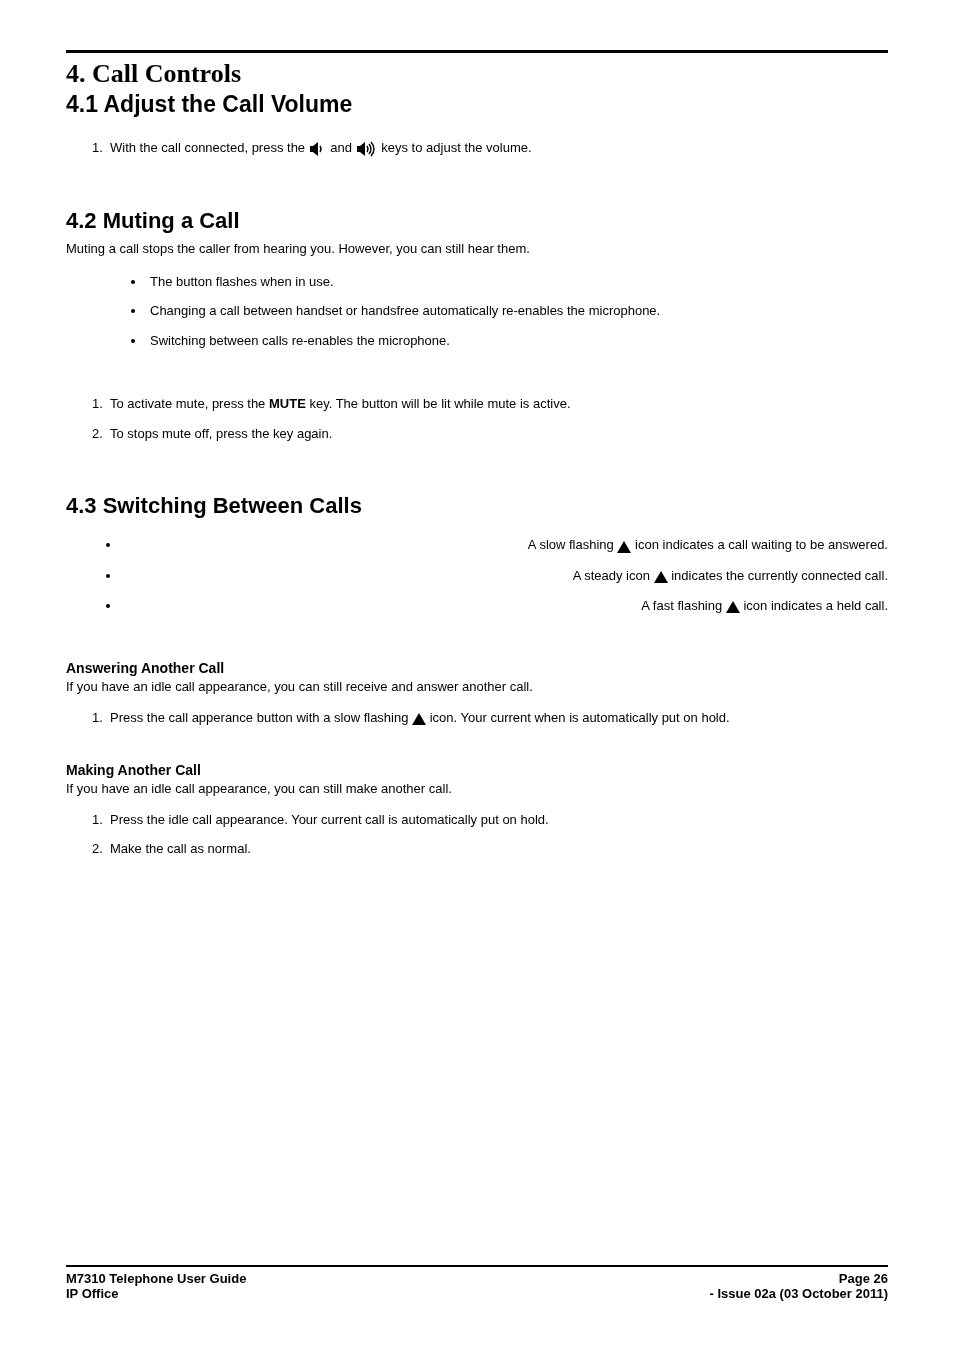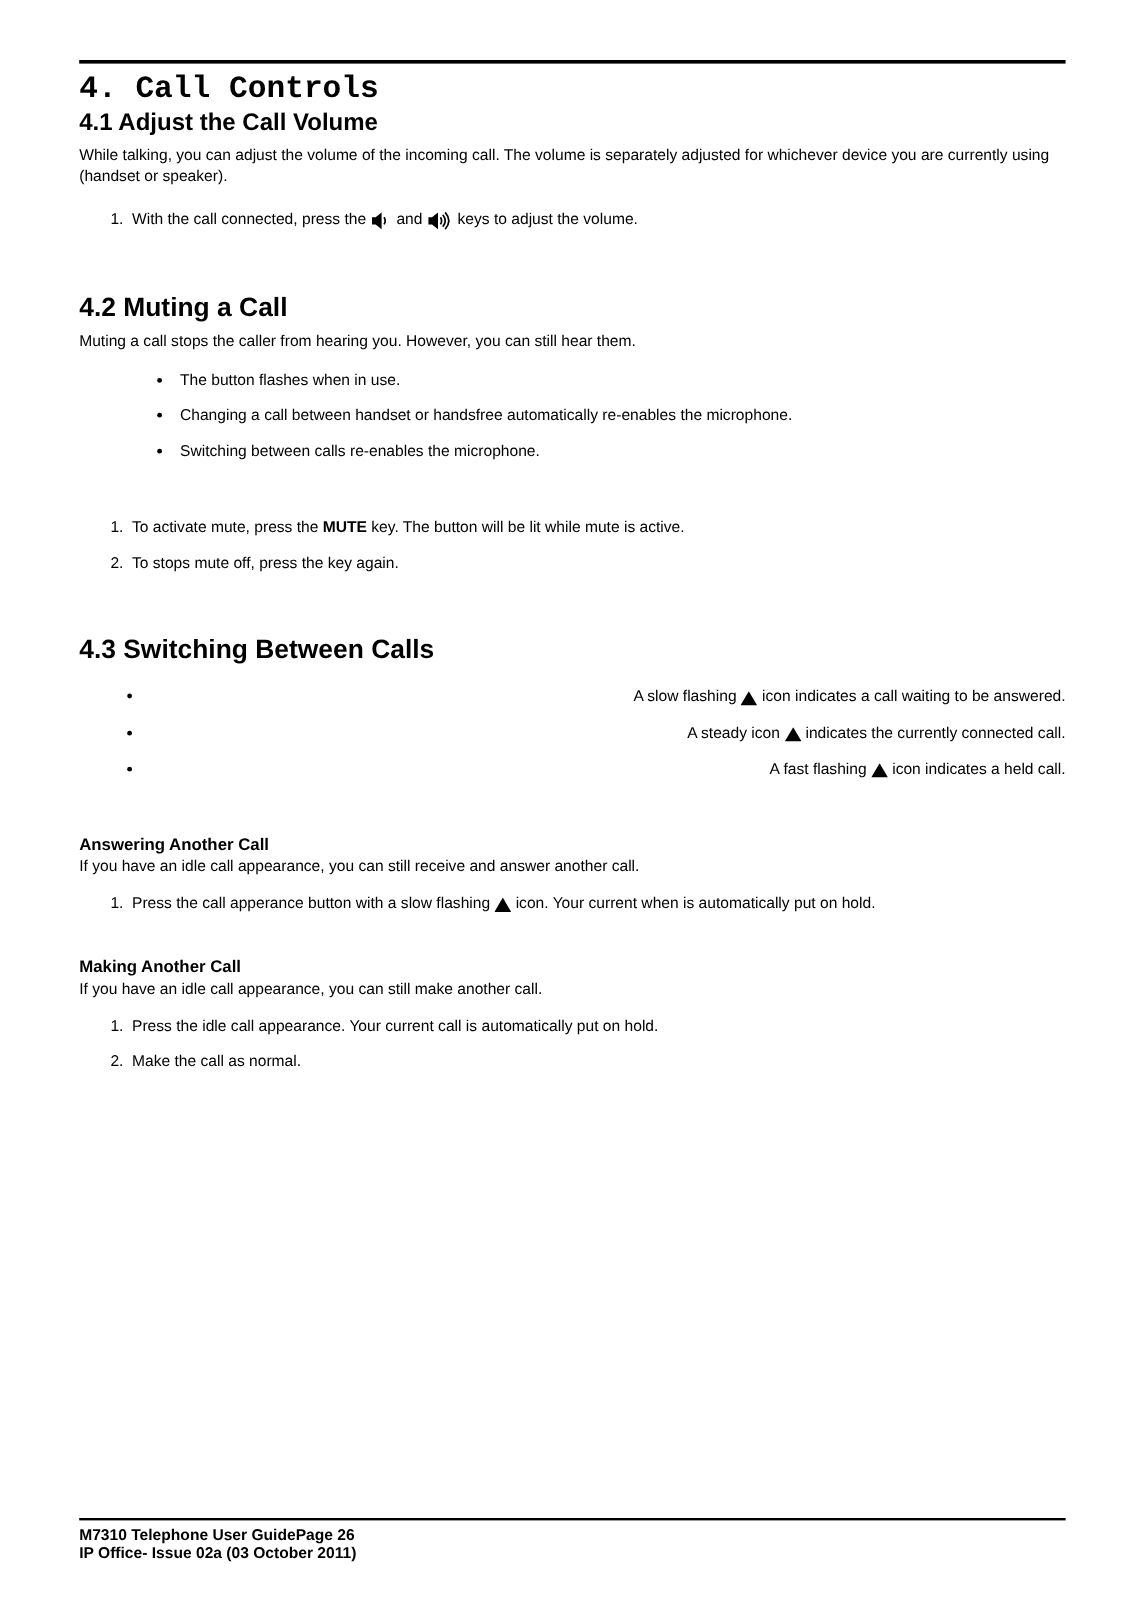--- a/index.html
+++ b/index.html
@@ -6,55 +6,54 @@
     html, body { width: 954px; height: 1351px; font-family: Verdana, Geneva, sans-serif; color: #000; background: #fff; }
     .page {
       width: 954px;
       height: 1351px;
       padding: 50px 66px 40px 66px;
       position: relative;
       display: flex;
       flex-direction: column;
     }
     .hr-top { border-top: 3px solid #000; margin-bottom: 6px; }
-    .h1 { font-family: Liberation Mono, monospace; font-size: 26px; font-weight: bold; margin-bottom: 2px; }
-    .h2 { font-family: Arial, Helvetica, sans-serif; font-size: 20px; font-weight: bold; margin-bottom: 6px; }
+    .h1 { font-family: Liberation Serif, serif; font-size: 26px; font-weight: bold; margin-bottom: 2px; }
+    .h2 { font-family: Arial, Helvetica, sans-serif; font-size: 23px; font-weight: bold; margin-bottom: 6px; }
     .h3 { font-family: Arial, Helvetica, sans-serif; font-size: 22px; font-weight: bold; margin-top: 40px; margin-bottom: 6px; }
     .sub { font-size: 14px; font-weight: bold; margin-top: 24px; margin-bottom: 2px; }
     .p { font-size: 13px; line-height: 1.35; margin-bottom: 4px; }
     .body-text { font-size: 13px; line-height: 1.35; }
     ol.num { list-style: none; padding-left: 30px; margin-top: 14px; }
     ol.num > li { position: relative; font-size: 13px; line-height: 1.5; margin-bottom: 10px; padding-left: 14px; }
     ol.num > li .marker { position: absolute; left: -4px; }
     ul.bul { list-style: disc; padding-left: 80px; margin-top: 10px; margin-bottom: 10px; }
     ul.bul2 { list-style: disc; padding-left: 55px; margin-top: 10px; margin-bottom: 10px; text-align: right; }
     ul.bul > li, ul.bul2 > li { font-size: 13px; line-height: 1.5; margin-bottom: 10px; padding-left: 4px; }
     .bold { font-weight: bold; }
     .icon { display: inline-block; vertical-align: middle; }
     .footer {
       position: absolute;
       left: 66px; right: 66px; bottom: 50px;
     }
     .footer-line { border-top: 2px solid #000; margin-bottom: 4px; }
-    .footer-row { display: flex; font-size: 13px; font-weight: bold; font-family: Arial, Helvetica, sans-serif; }
+    .footer-row { display: flex; justify-content: space-between; font-size: 13px; font-weight: bold; font-family: Arial, Helvetica, sans-serif; }
     svg { vertical-align: middle; }
   </style>
 </head>
 <body>
 
 <div class="page">
   <div class="hr-top"></div>
 
   <div class="h1">
     <span>4.</span>
     <span>Call Controls</span>
   </div>
 
   <div class="h2">4.1 Adjust the Call Volume</div>
-  <div class="p">While talking, you can adjust the volume of the incoming call. The volume is separately adjusted for whichever device you are currently using (handset or speaker).</div>
 
   <ol class="num">
     <li>
       <span class="marker">1.</span>
       <span class="body-text">With the call connected, press the </span>
       <span class="icon">
         <svg width="18" height="16" viewBox="0 0 18 16">
           <path d="M1 5 L4 5 L9 1 L9 15 L4 11 L1 11 Z" fill="#000"></path>
           <path d="M11 5 Q13 8 11 11" stroke="#000" stroke-width="1.4" fill="none"></path>
         </svg>

